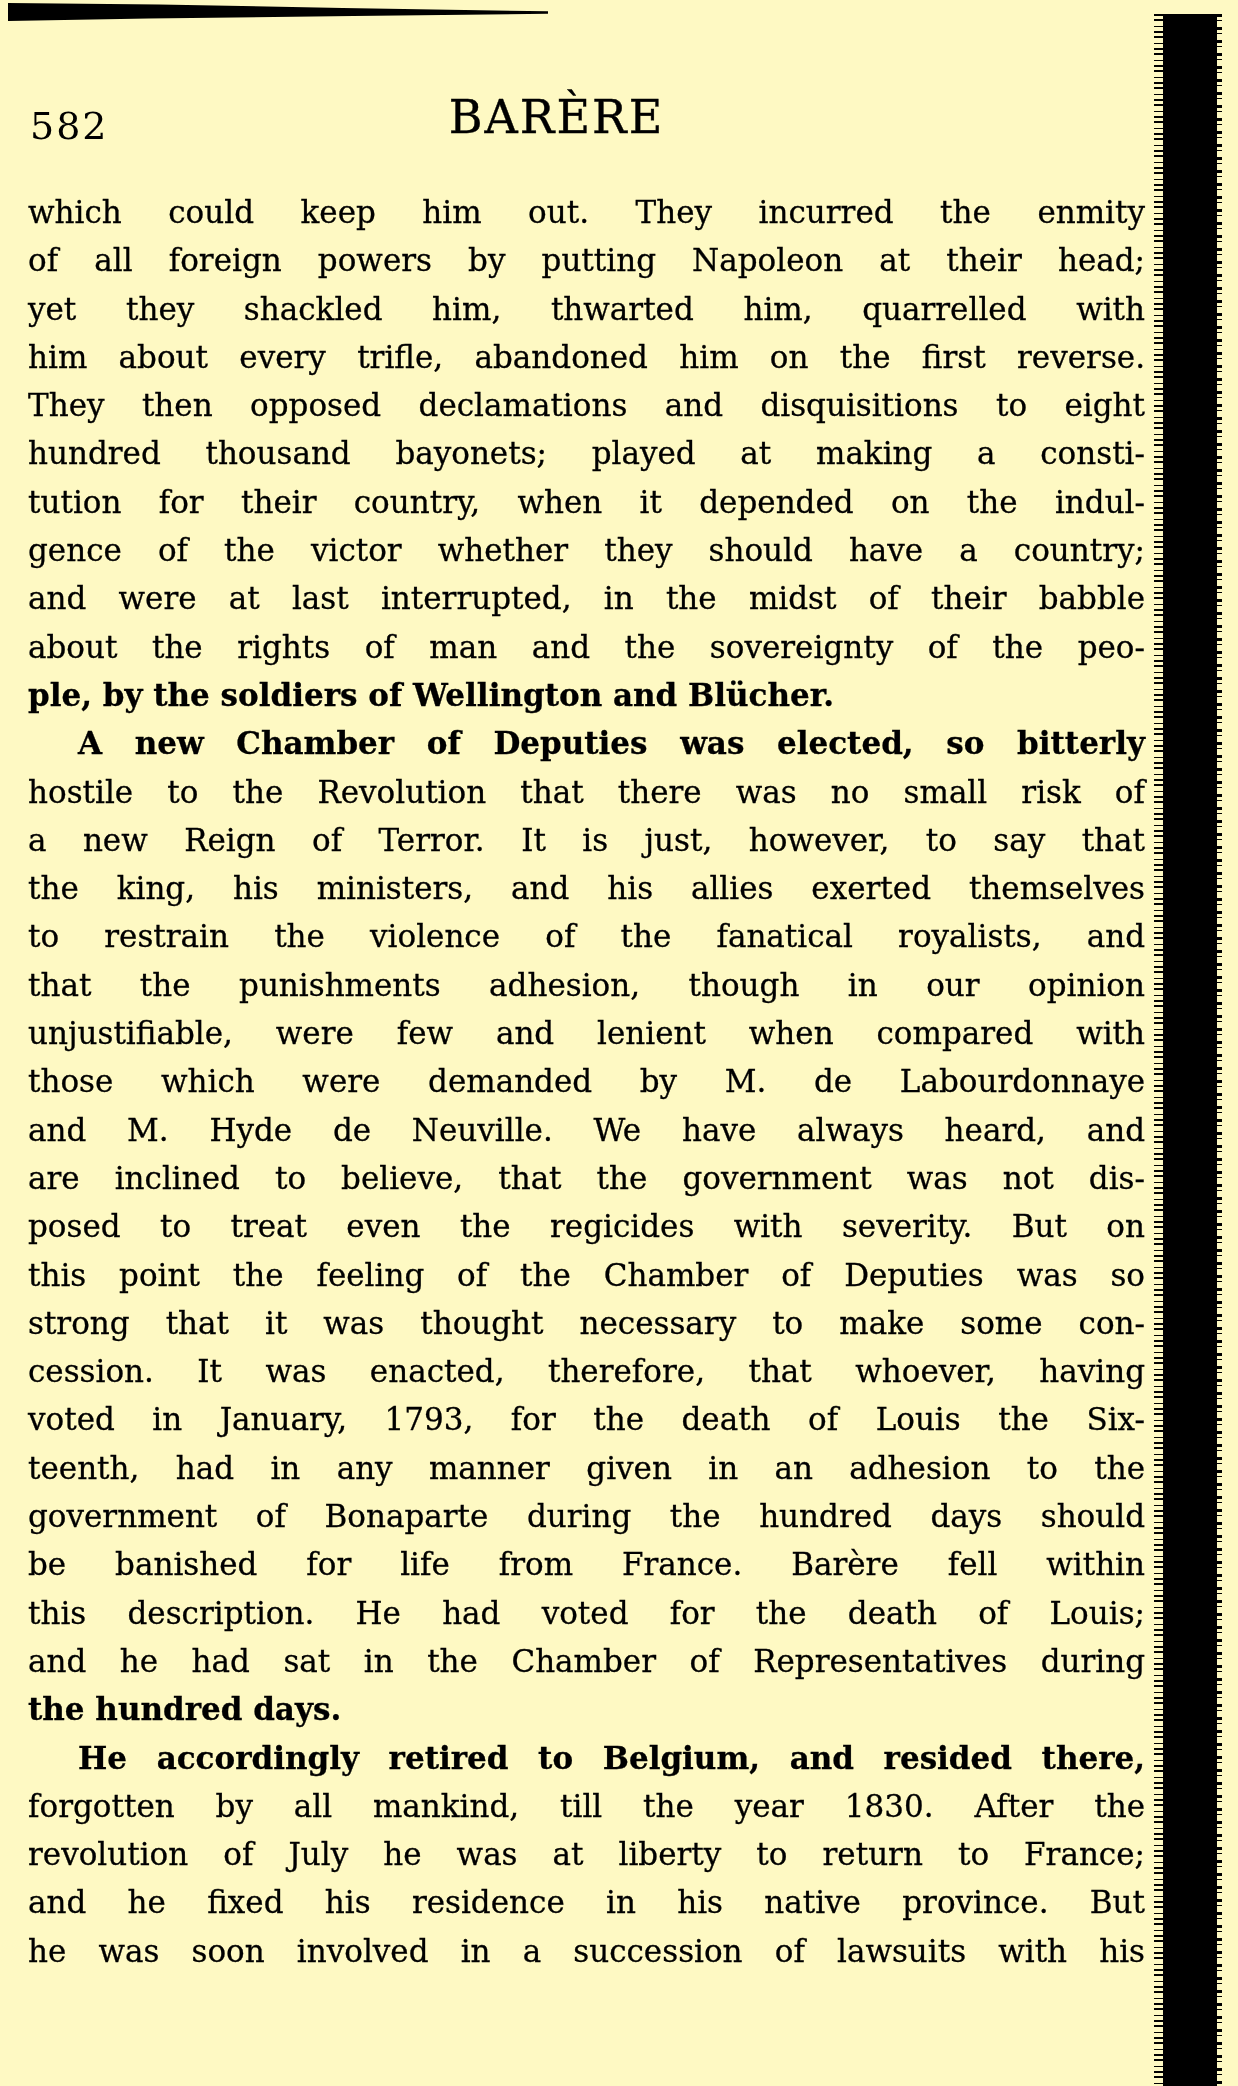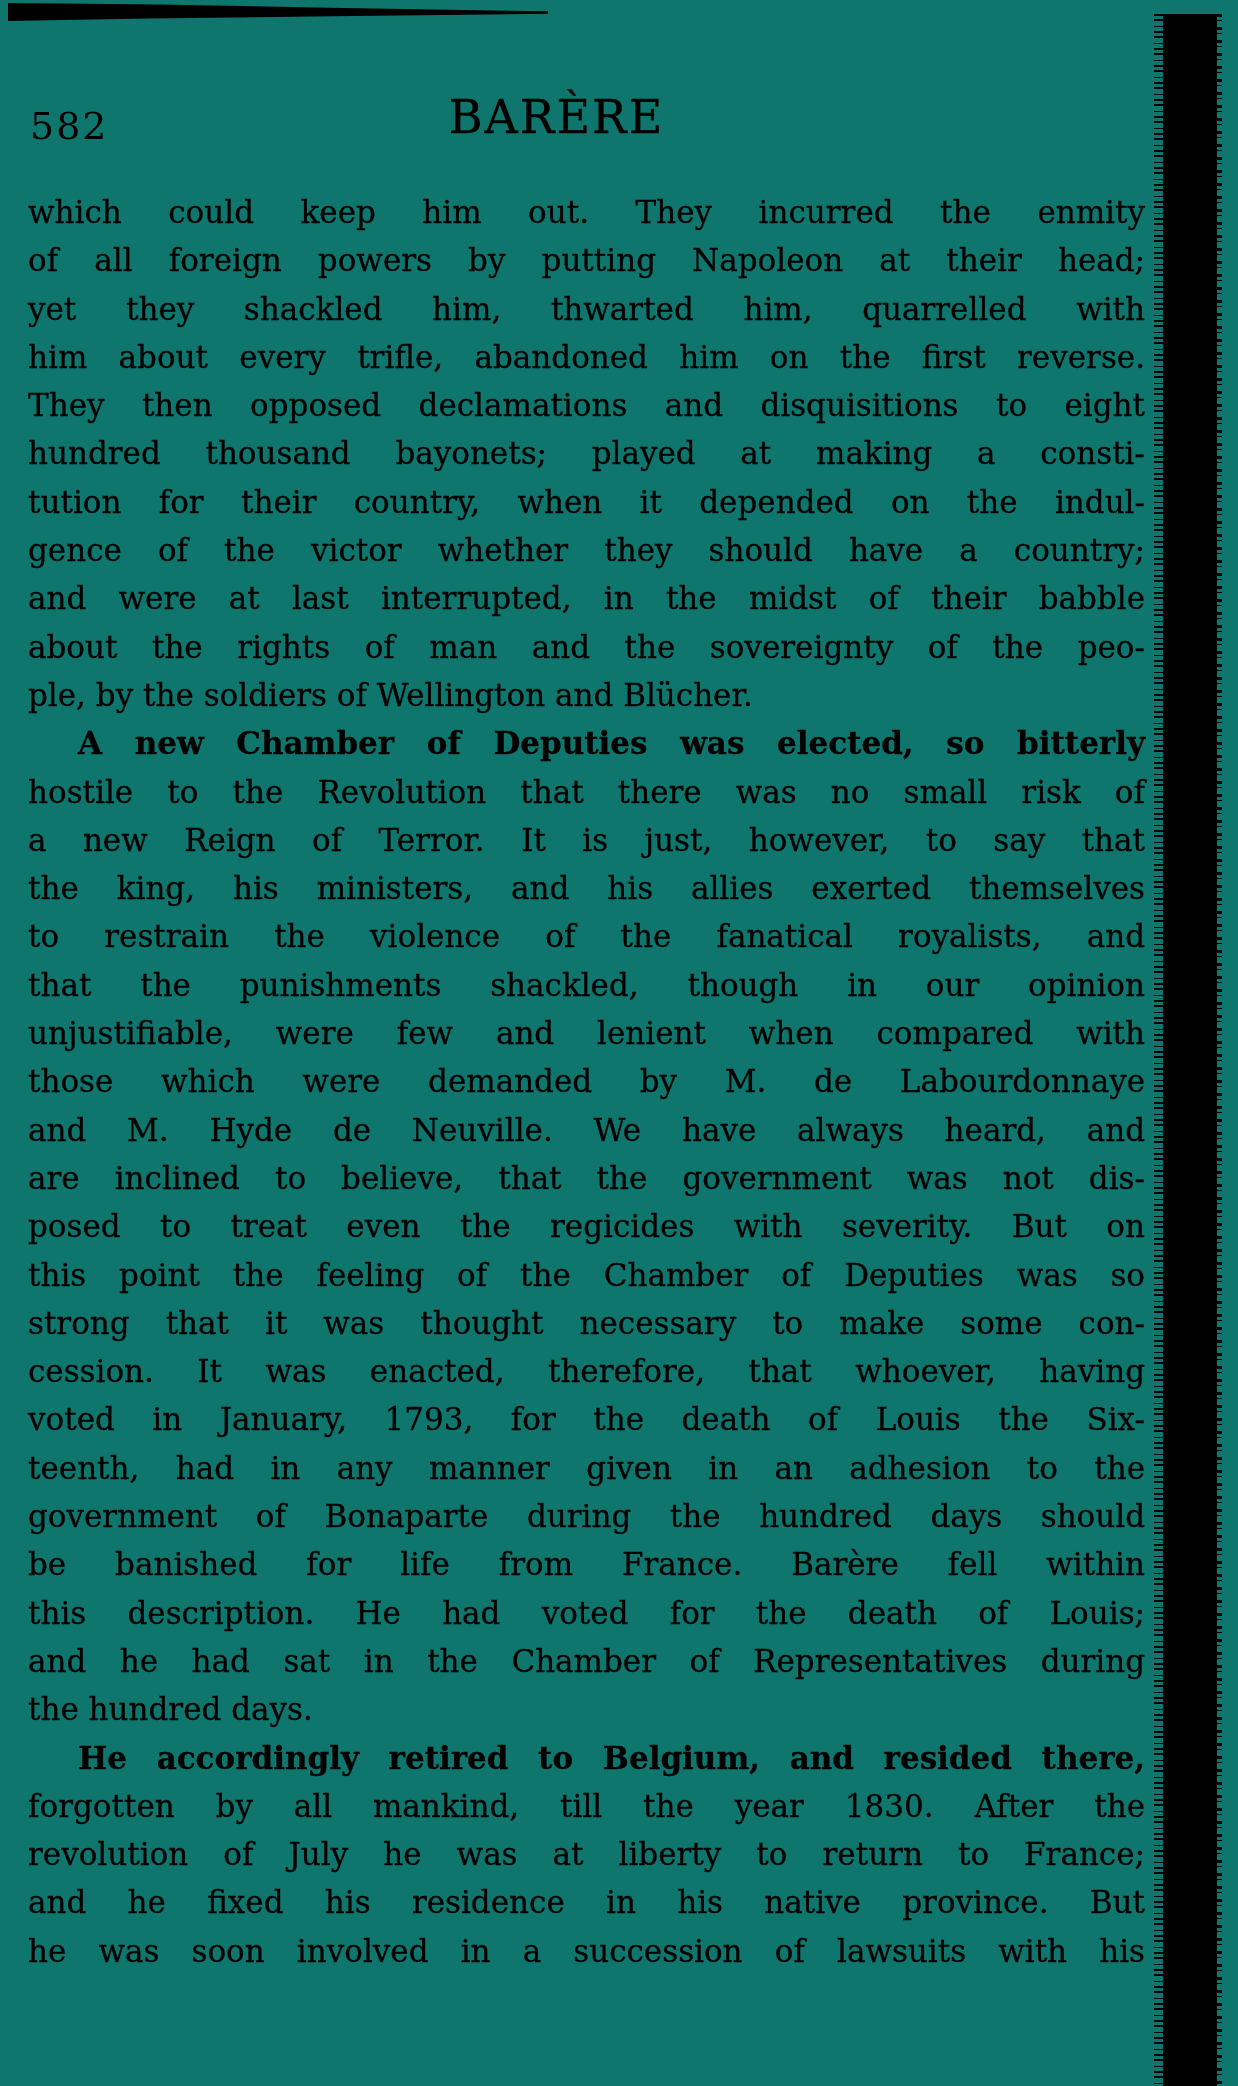--- a/index.html
+++ b/index.html
@@ -4,21 +4,21 @@
 <style>
   html, body {
     margin: 0;
     padding: 0;
     background: #ffffff;
   }
   .page {
     position: relative;
     width: 1238px;
     height: 2086px;
-    background: #0f766e;
+    background: #fef9c3;
     overflow: hidden;
     font-family: "DejaVu Serif", serif;
     color: #000;
   }
 
   
   .top-streak {
     position: absolute;
     left: 8px;
     top: 3px;
@@ -97,20 +97,21 @@
     line-height: 48.3px;
     -webkit-text-stroke: 0.3px #000;
   }
   .paragraph { margin: 0; }
   .line {
     text-align: justify;
     text-align-last: justify;
   }
   .line.no-justify {
     text-align-last: left;
+    font-weight: bold;
   }
   .line.indent {
     padding-left: 50px;
     font-weight: bold;
   }
 </style>
 </head>
 <body>
 
 <div class="page">
@@ -135,21 +136,21 @@
         <div class="line">and were at last interrupted, in the midst of their babble</div>
         <div class="line">about the rights of man and the sovereignty of the peo-</div>
         <div class="line no-justify">ple, by the soldiers of Wellington and Blücher.</div>
       </div>
       <div class="paragraph">
         <div class="line indent">A new Chamber of Deputies was elected, so bitterly</div>
         <div class="line">hostile to the Revolution that there was no small risk of</div>
         <div class="line">a new Reign of Terror. It is just, however, to say that</div>
         <div class="line">the king, his ministers, and his allies exerted themselves</div>
         <div class="line">to restrain the violence of the fanatical royalists, and</div>
-        <div class="line">that the punishments shackled, though in our opinion</div>
+        <div class="line">that the punishments adhesion, though in our opinion</div>
         <div class="line">unjustifiable, were few and lenient when compared with</div>
         <div class="line">those which were demanded by M. de Labourdonnaye</div>
         <div class="line">and M. Hyde de Neuville. We have always heard, and</div>
         <div class="line">are inclined to believe, that the government was not dis-</div>
         <div class="line">posed to treat even the regicides with severity. But on</div>
         <div class="line">this point the feeling of the Chamber of Deputies was so</div>
         <div class="line">strong that it was thought necessary to make some con-</div>
         <div class="line">cession. It was enacted, therefore, that whoever, having</div>
         <div class="line">voted in January, 1793, for the death of Louis the Six-</div>
         <div class="line">teenth, had in any manner given in an adhesion to the</div>

